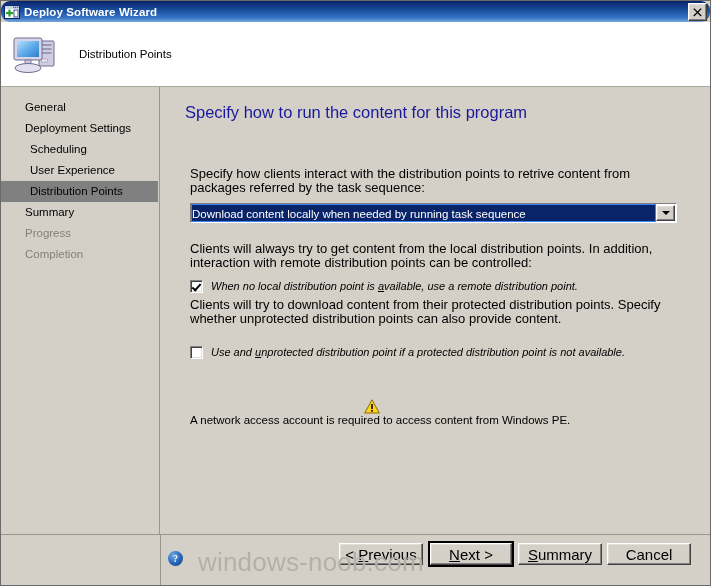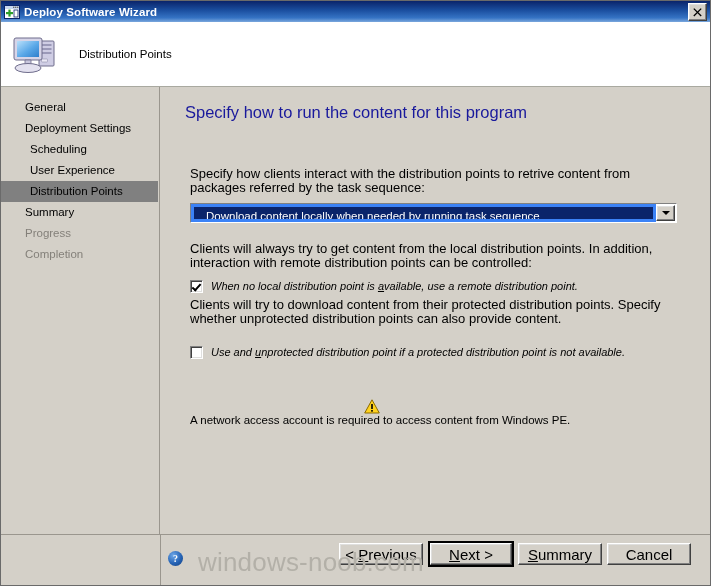--- a/index.html
+++ b/index.html
@@ -20,21 +20,21 @@
     border: 1px solid #6a6a6a;
     background: #d4d0c8;
     overflow: hidden;
   }
 
   
   #titlebar {
     position: absolute; left: 0; top: 0;
     width: 709px; height: 21px;
     background: linear-gradient(to bottom, #0a246a 0%, #1b4fa0 45%, #3573c4 80%, #7aa7dd 100%);
-    display: flex; align-items: center;
+    display: flex; align-items: center; border-radius: 9px;
   }
   #titlebar-icon {
     width: 16px; height: 16px;
     margin-left: 3px; margin-right: 4px;
     position: relative;
     flex: 0 0 auto;
   }
   #titlebar-text {
     color: #ffffff;
     font-weight: bold;
@@ -133,24 +133,24 @@
     border-color: #808080 #ffffff #ffffff #808080;
     background: #ffffff;
     display: flex; align-items: stretch;
   }
   #combo-value {
     flex: 1 1 auto;
     background: #0a246a;
     color: #ffffff;
     font-size: 11.5px;
     line-height: 18px;
-    padding-left: 12px;
+    padding-left: 0;
     white-space: nowrap;
     overflow: hidden;
-    border: 3px solid #3b82f6;
+    border: 1px solid #3b82f6;
     box-sizing: border-box;
   }
   #combo-arrow {
     width: 17px;
     flex: 0 0 auto;
     background: #d4d0c8;
     border: 1px solid;
     border-color: #ffffff #404040 #404040 #ffffff;
     box-shadow: inset -1px -1px 0 #808080, inset 1px 1px 0 #dfdfde;
     margin: 1px 1px 1px 0;

